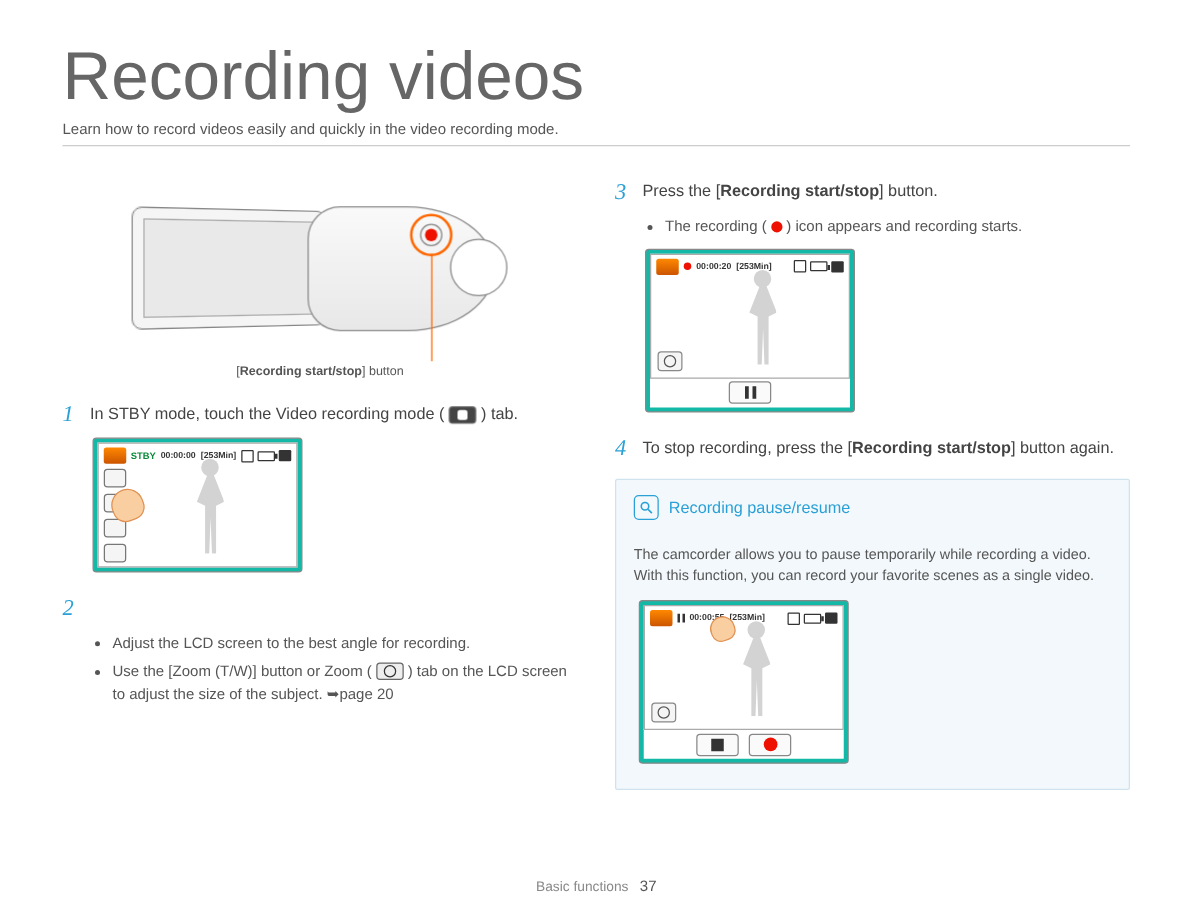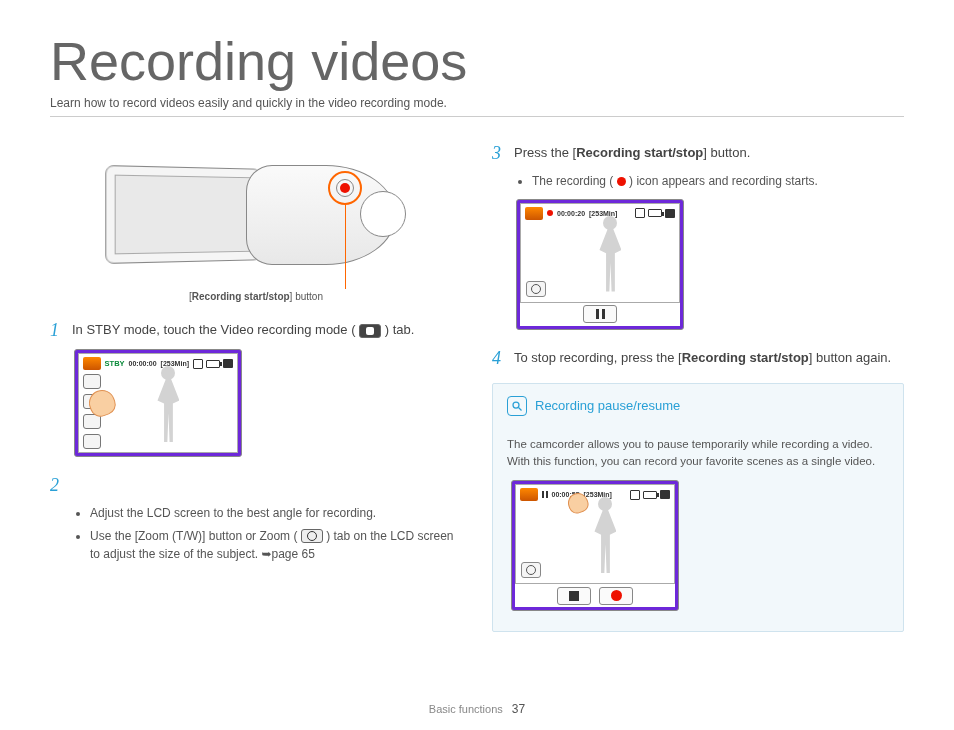--- a/index.html
+++ b/index.html
@@ -107,21 +107,21 @@
     content:""; width:8px;height:8px;background:#fff;border-radius:2px;
   }
   .inline-reddot { display:inline-block; width:9px;height:9px;border-radius:50%;background:#e10;vertical-align:middle;}
 
   
   .lcd-shot {
     width: 168px;
     border: 1.5px solid #888;
     border-radius: 3px;
     padding: 3px;
-    background:#6d28d9;
+    background:#14b8a6;
     margin: 8px 0 6px 24px;
     position: relative;
   }
   .lcd-inner {
     border: 1px solid #aaa;
     height: 100px;
     position: relative;
     background:#fff;
     overflow: hidden;
   }
@@ -279,21 +279,21 @@
       </div>
 
       <div class="step">
         <div class="step-num">2</div>
       </div>
       <ul class="bullets">
         <li>Adjust the LCD screen to the best angle for recording.</li>
         <li>
           <span>Use the [</span><span class="b">Zoom</span><span> (</span><span class="b">T</span><span>/</span><span class="b">W</span><span>)] button or Zoom (</span>
           <span class="inline-icon light zoom"></span>
-          <span>) tab on the LCD screen to adjust the size of the subject. </span><span style="font-family:Arial">➥</span><span>page 65</span>
+          <span>) tab on the LCD screen to adjust the size of the subject. </span><span style="font-family:Arial">➥</span><span>page 20</span>
         </li>
       </ul>
     </div>
 
     <div class="col">
 
       <div class="step" style="margin-top:6px">
         <div class="step-num">3</div>
         <div class="step-text">
           <span>Press the [</span><span class="b">Recording start/stop</span><span>] button.</span>

